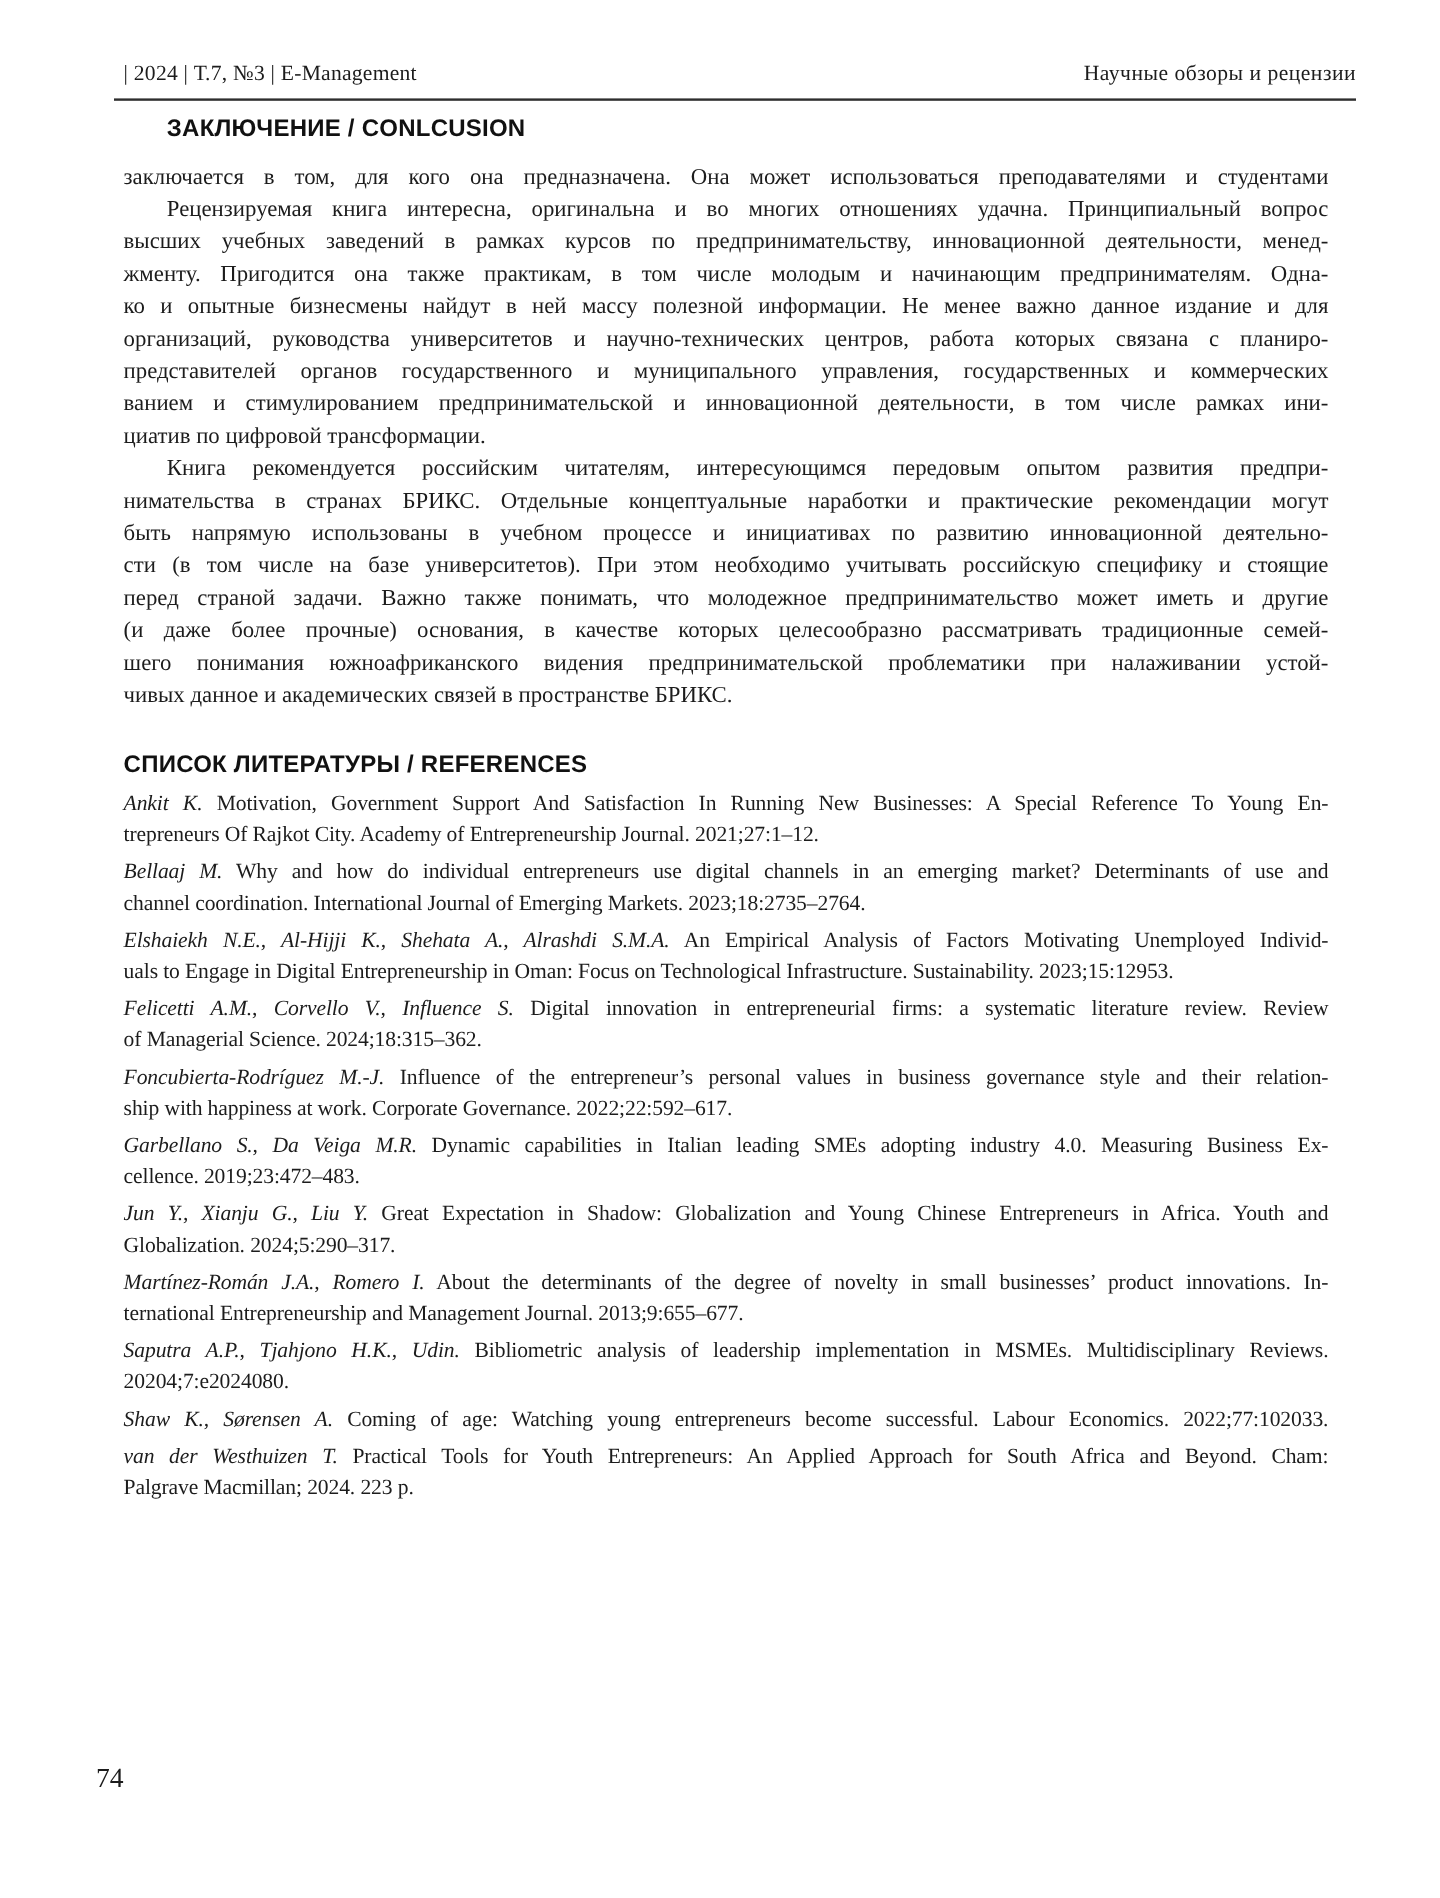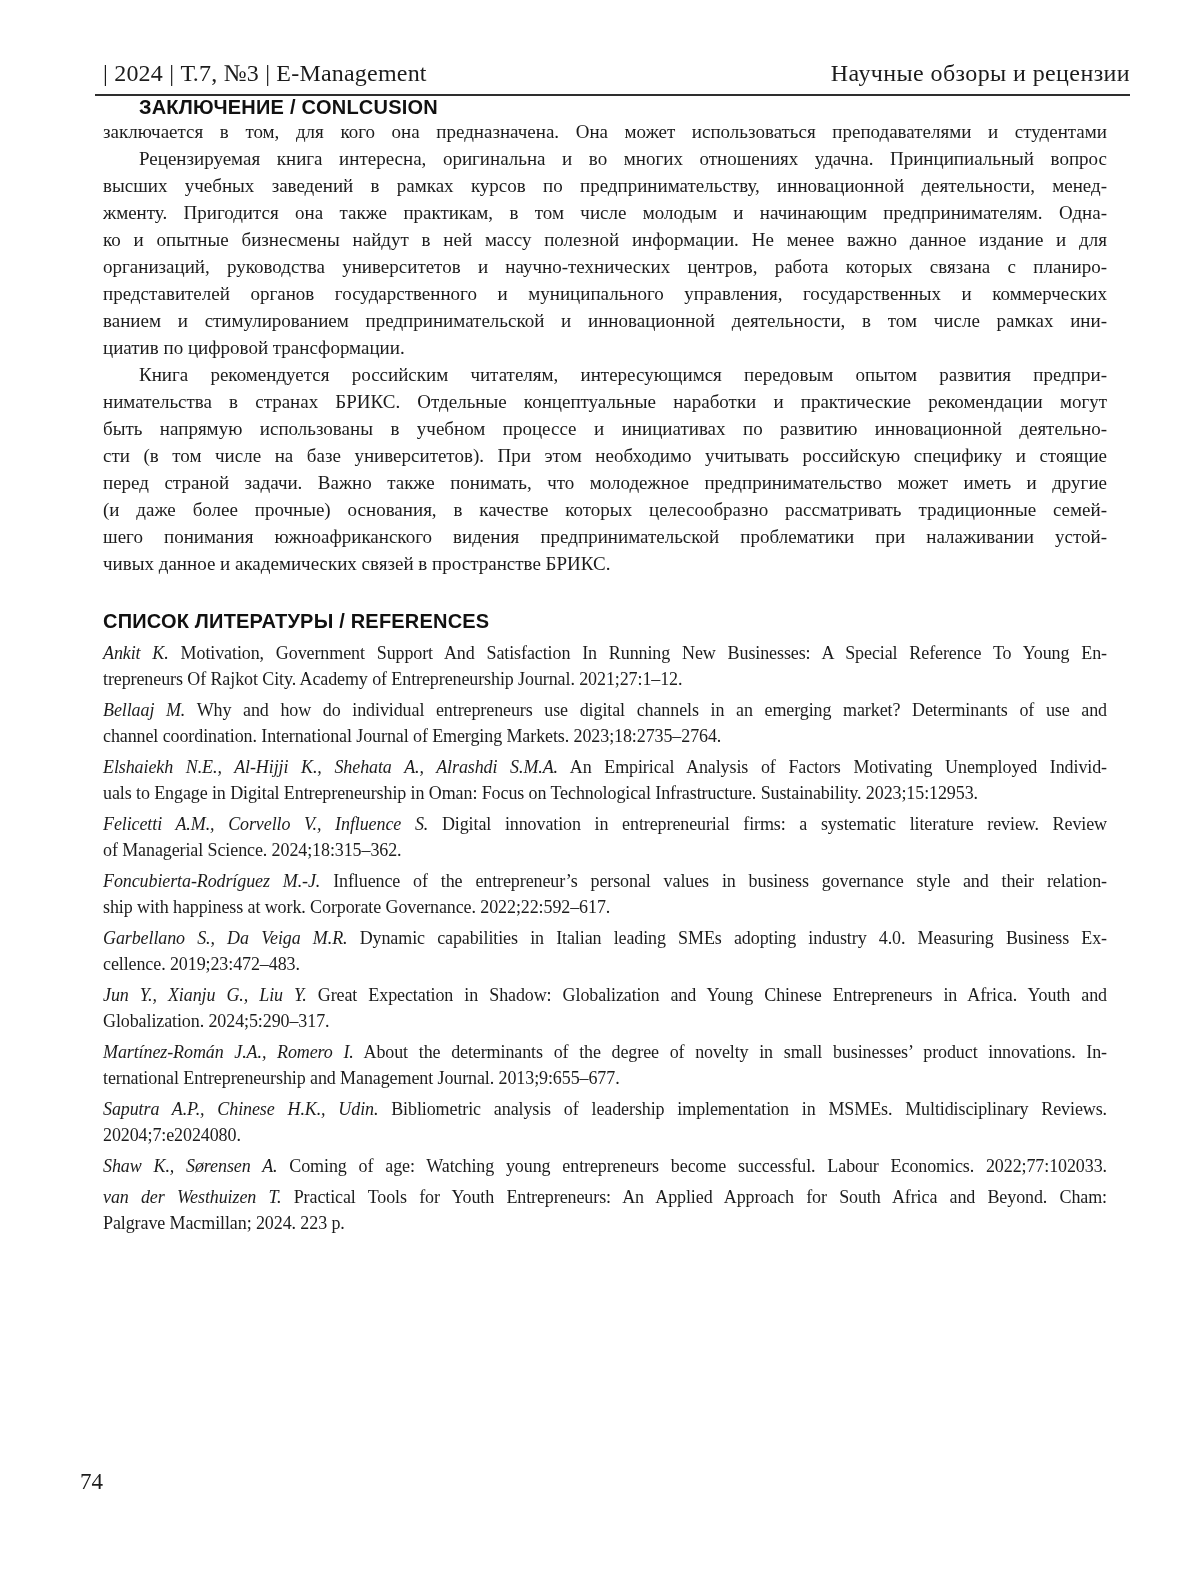--- a/index.html
+++ b/index.html
@@ -7,23 +7,23 @@
     width: 1200px; height: 1582px;
     font-family: "Liberation Serif", serif;
     color: #1c1c1c;
     position: relative;
     overflow: hidden;
   }
   .page { position: relative; width: 1200px; height: 1582px; background: #fff; }
 
   
   .page-header {
-    position: absolute; left: 95px; top: 62px; width: 1035px;
+    position: absolute; left: 95px; top: 50px; width: 1035px;
     display: flex; justify-content: space-between; align-items: baseline;
-    font-size: 24px; line-height: 22px;
+    font-size: 18px; line-height: 22px;
     border-bottom: 2px solid #2e2e2e;
     padding-bottom: 10px;
     gap: 32px;
   }
   .page-header .hl { padding-left: 8px; letter-spacing: 0.2px; }
   .page-header .hr { letter-spacing: 0.4px; }
 
   
   .content {
     position: absolute; left: 103px; top: 0; width: 1004px;
@@ -31,21 +31,21 @@
   }
 
   .section-heading {
     font-family: "Liberation Sans", sans-serif;
     font-weight: bold;
     font-size: 20px; line-height: 22px;
     color: #111;
     letter-spacing: 0.2px;
     margin: 0;
   }
-  .section-heading.h-conclusion { padding-left: 36px; }
+  .section-heading.h-conclusion { padding-left: 36px; margin-bottom: 16px; }
   .section-heading.h-references { margin: 33px 0 8px 0; }
 
   .para { margin: 0; font-size: 19px; }
   .para .ln {
     line-height: 27px;
     text-align: justify;
     text-align-last: justify;
     white-space: normal;
   }
   .para .ln.first { text-indent: 36px; }
@@ -138,21 +138,21 @@
         <div class="ln jl"><i>Jun Y., Xianju G., Liu Y.</i> <span>Great Expectation in Shadow: Globalization and Young Chinese Entrepreneurs in Africa. Youth and</span></div>
         <div class="ln plain">Globalization. 2024;5:290–317.</div>
       </div>
 
       <div class="ref">
         <div class="ln jl"><i>Martínez-Román J.A., Romero I.</i> <span>About the determinants of the degree of novelty in small businesses’ product innovations. In-</span></div>
         <div class="ln plain">ternational Entrepreneurship and Management Journal. 2013;9:655–677.</div>
       </div>
 
       <div class="ref">
-        <div class="ln jl"><i>Saputra A.P., Chinese H.K., Udin.</i> <span>Bibliometric analysis of leadership implementation in MSMEs. Multidisciplinary Reviews.</span></div>
+        <div class="ln jl"><i>Saputra A.P., Tjahjono H.K., Udin.</i> <span>Bibliometric analysis of leadership implementation in MSMEs. Multidisciplinary Reviews.</span></div>
         <div class="ln plain">20204;7:e2024080.</div>
       </div>
 
       <div class="ref">
         <div class="ln jl"><i>Shaw K., Sørensen A.</i> <span>Coming of age: Watching young entrepreneurs become successful. Labour Economics. 2022;77:102033.</span></div>
       </div>
 
       <div class="ref">
         <div class="ln jl"><i>van der Westhuizen T.</i> <span>Practical Tools for Youth Entrepreneurs: An Applied Approach for South Africa and Beyond. Cham:</span></div>
         <div class="ln plain">Palgrave Macmillan; 2024. 223 p.</div>

